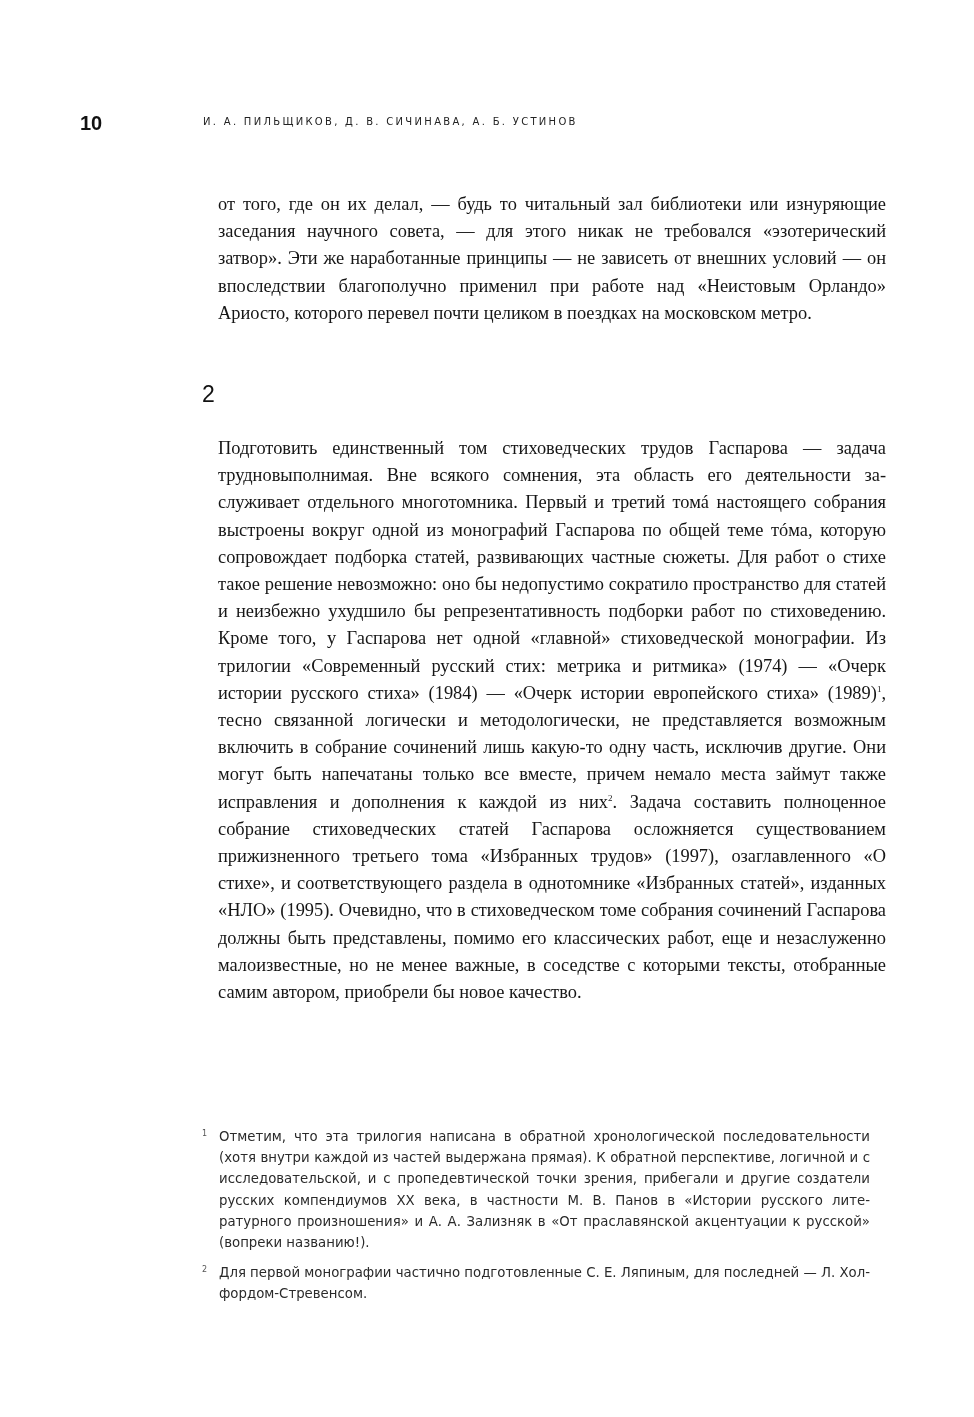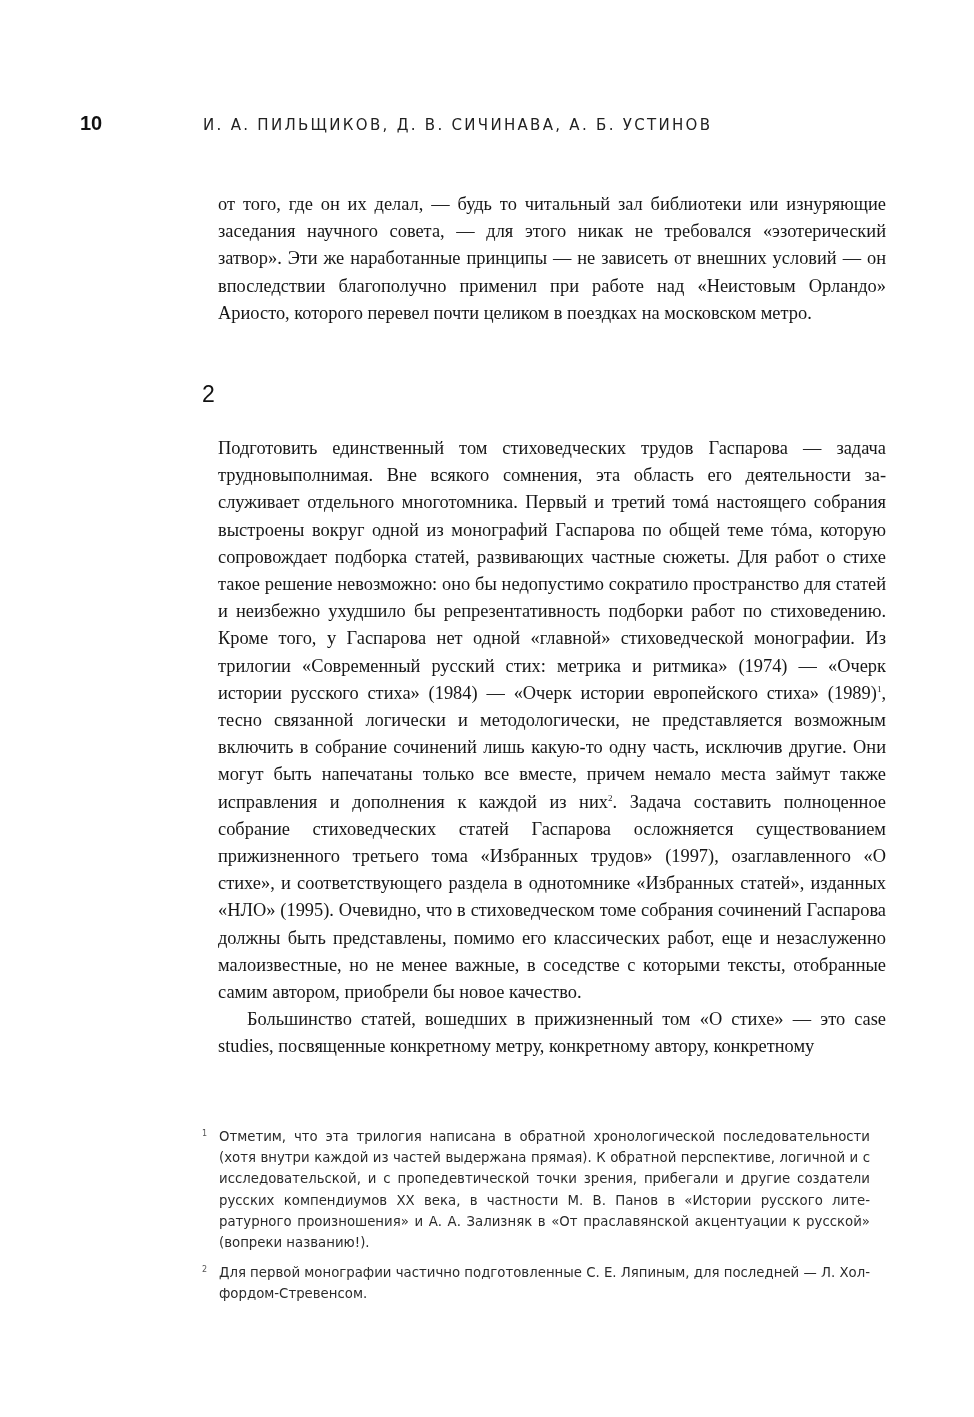--- a/index.html
+++ b/index.html
@@ -21,21 +21,21 @@
       font-family: "Liberation Sans", sans-serif;
       font-weight: bold;
       font-size: 20px;
       color: #111;
     }
     .running-head {
       position: absolute;
       left: 203px;
       top: 116px;
       font-family: "DejaVu Sans", sans-serif;
-      font-size: 15px;
+      font-size: 10px;
       letter-spacing: 2.3px;
       color: #222;
     }
     .text-block {
       position: absolute;
       left: 202px;
       width: 668px;
       font-family: "Liberation Serif", serif;
       font-size: 18.4px;
       line-height: 27.2px;
@@ -96,21 +96,20 @@
 <div class="running-head">И. А. ПИЛЬЩИКОВ, Д. В. СИЧИНАВА, А. Б. УСТИНОВ</div>
 
 <div class="text-block block-1">
   <p>от того, где он их делал, — будь то читальный зал библиотеки или изнуряю­щие заседания научного совета, — для этого никак не требовался «эзотери­ческий затвор». Эти же наработанные принципы — не зависеть от внешних условий — он впоследствии благополучно применил при работе над «Неис­товым Орландо» Ариосто, которого перевел почти целиком в поездках на московском метро.</p>
 </div>
 
 <div class="section-number">2</div>
 
 <div class="text-block block-2">
   <p><span>Подготовить единственный том стиховедческих трудов Гаспарова — задача трудновыполнимая. Вне всякого сомнения, эта область его деятельности за­служивает отдельного многотомника. Первый и третий томá настоящего со­брания выстроены вокруг одной из монографий Гаспарова по общей теме тóма, которую сопровождает подборка статей, развивающих частные сюжеты. Для работ о стихе такое решение невозможно: оно бы недопустимо сократи­ло пространство для статей и неизбежно ухудшило бы репрезентативность подборки работ по стиховедению. Кроме того, у Гаспарова нет одной «глав­ной» стиховедческой монографии. Из трилогии «Современный русский стих: метрика и ритмика» (1974) — «Очерк истории русского стиха» (1984) — «Очерк истории европейского стиха» (1989)</span><sup>1</sup><span>, тесно связанной логически и методо­логически, не представляется возможным включить в собрание сочинений лишь какую-то одну часть, исключив другие. Они могут быть напечатаны только все вместе, причем немало места займут также исправления и до­полнения к каждой из них</span><sup>2</sup><span>. Задача составить полноценное собрание стихо­ведческих статей Гаспарова осложняется существованием прижизненного третьего тома «Избранных трудов» (1997), озаглавленного «О стихе», и соот­ветствующего раздела в однотомнике «Избранных статей», изданных «НЛО» (1995). Очевидно, что в стиховедческом томе собрания сочинений Гаспарова должны быть представлены, помимо его классических работ, еще и незаслу­женно малоизвестные, но не менее важные, в соседстве с которыми тексты, отобранные самим автором, приобрели бы новое качество.</span></p>
-  <p class="indent">Большинство статей, вошедших в прижизненный том «О стихе» — это case studies, посвященные конкретному метру, конкретному автору, конкретному</p>
 </div>
 
 <div class="footnotes">
   <div class="footnote">
     <span class="fn-mark">1</span>
     <span>Отметим, что эта трилогия написана в обратной хронологической последовательности (хотя внутри каждой из частей выдержана прямая). К обратной перспективе, логичной и с исследовательской, и с пропедевтической точки зрения, прибегали и другие созда­тели русских компендиумов XX века, в частности М. В. Панов в «Истории русского лите­ратурного произношения» и А. А. Зализняк в «От праславянской акцентуации к русской» (вопреки названию!).</span>
   </div>
   <div class="footnote">
     <span class="fn-mark">2</span>
     <span>Для первой монографии частично подготовленные С. Е. Ляпиным, для последней — Л. Хол­фордом-Стревенсом.</span>

